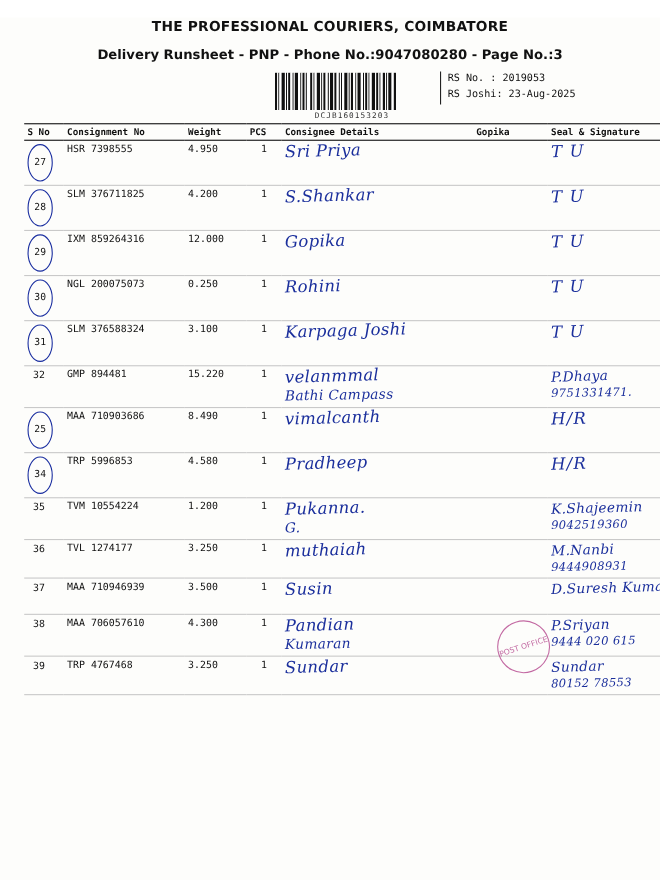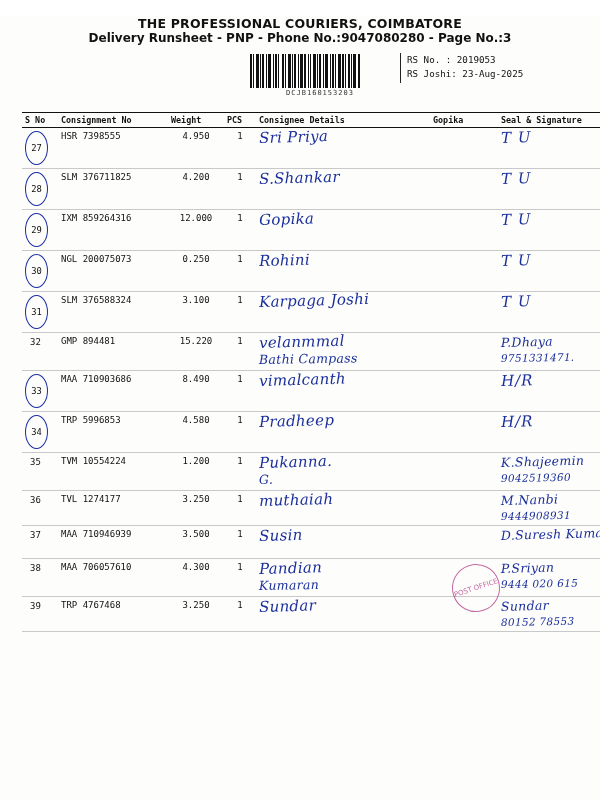--- a/index.html
+++ b/index.html
@@ -29,21 +29,21 @@
     font-weight: bold;
     font-size: 12.5px;
     letter-spacing: 0.2px;
     margin-top: 16px;
   }
   .doc-subtitle {
     text-align: center;
     font-family: "DejaVu Sans", sans-serif;
     font-weight: bold;
     font-size: 12px;
-    margin-top: 0;
+    margin-top: 12px;
   }
 
   .meta-wrap {
     position: relative;
     margin: 8px 18px 0 22px;
     height: 54px;
   }
   .meta-left {
     position: absolute;
     left: 6px;
@@ -114,21 +114,21 @@
   table.runsheet td {
     font-size: 9px;
     font-family: "DejaVu Sans Mono", monospace;
     padding: 3px 3px;
     vertical-align: top;
     border-bottom: 1px solid #c9c9c9;
     height: 26px;
   }
   .c-sno   { width: 30px; text-align: left; }
   .c-cn    { width: 104px; }
-  .c-wt    { width: 50px; text-align: center; padding-right: 8px; }
+  .c-wt    { width: 50px; text-align: left; padding-right: 8px; }
   .c-pcs   { width: 26px; text-align: center; }
   .c-cons  { width: 168px; }
   .c-rem   { width: 62px; }
   .c-seal  { width: 116px; }
 
   .sno-circled {
     display: inline-block;
     min-width: 15px;
     text-align: center;
     border: 1.4px solid #1a2ea0;
@@ -368,21 +368,21 @@
             <span class="hw">velanmmal</span>
             <span class="hw l2 sm">Bathi Campass</span>
           </td>
           <td class="c-rem"></td>
           <td class="c-seal">
             <span class="hw sm">P.Dhaya</span>
             <span class="hw l2 xs">9751331471.</span>
           </td>
         </tr>
         <tr>
-          <td class="c-sno"><span class="sno-circled">33</span></td>
+          <td class="c-sno"><span class="sno-circled">25</span></td>
           <td class="c-cn">MAA 710903686</td>
           <td class="c-wt">8.490</td>
           <td class="c-pcs">1</td>
           <td class="c-cons">
             <span class="hw">vimalcanth</span>
           </td>
           <td class="c-rem"></td>
           <td class="c-seal">
             <span class="hw seal">H/R</span>
           </td>

